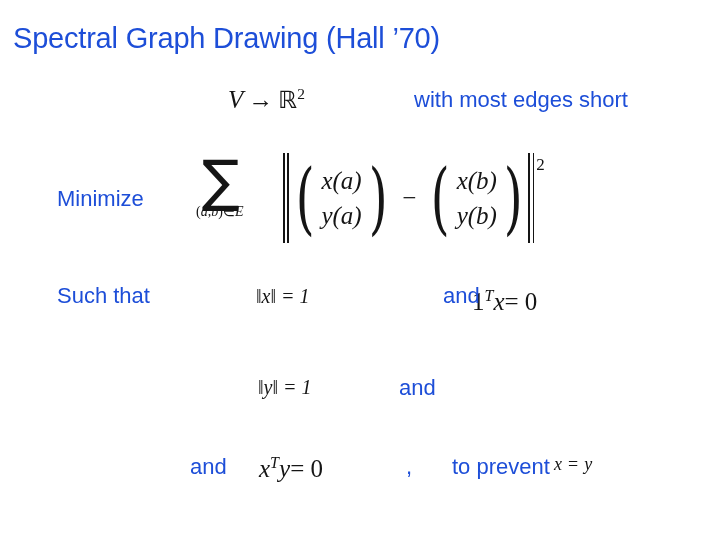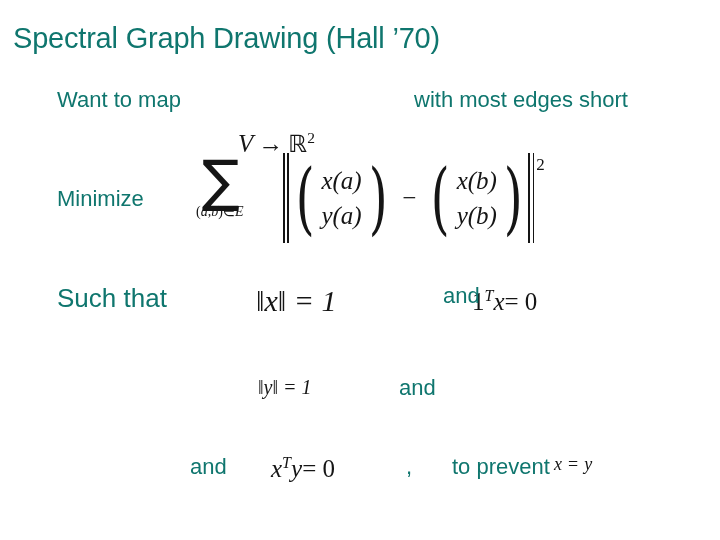--- a/index.html
+++ b/index.html
@@ -15,21 +15,21 @@
     width: 720px;
     height: 540px;
     background: #ffffff;
     overflow: hidden;
   }
 
   
   .txt {
     position: absolute;
     white-space: nowrap;
-    color: #0f766e;
+    color: #1d4ed8;
     font-family: "Liberation Sans", sans-serif;
     line-height: 1;
   }
   .math {
     position: absolute;
     white-space: nowrap;
     color: #151515;
     font-family: "Liberation Serif", serif;
     font-style: italic;
     line-height: 1;
@@ -44,24 +44,23 @@
     letter-spacing: -0.2px;
   }
 
   
   #want-label {
     left: 57px;
     top: 89px;
     font-size: 22px;
   }
   #map-math {
-    left: 238px;
+    left: 228px;
     top: 86px;
     font-size: 25px;
-    margin-top: 44px;
   }
   #map-math .arrow {
     font-style: normal;
     font-family: "Liberation Serif", serif;
     padding: 0 5px;
   }
   #map-math .bbR {
     font-style: normal;
     font-family: "DejaVu Sans", sans-serif;
     font-size: 24px;
@@ -169,26 +168,26 @@
     font-size: 17px;
     align-self: flex-start;
     margin-top: 3px;
     margin-left: 1px;
   }
 
   
   #suchthat-label {
     left: 57px;
     top: 285px;
-    font-size: 26px;
+    font-size: 22px;
   }
   #norm-x {
     left: 256px;
     top: 286px;
-    font-size: 30px;
+    font-size: 20px;
   }
   #and-1 {
     left: 443px;
     top: 285px;
     font-size: 22px;
     z-index: 5;
   }
   #onetx {
     left: 472px;
     top: 288px;
@@ -216,21 +215,20 @@
   
   #and-3 {
     left: 190px;
     top: 456px;
     font-size: 22px;
   }
   #xty {
     left: 259px;
     top: 455px;
     font-size: 25px;
-    margin-left: 12px;
   }
   #comma {
     left: 406px;
     top: 456px;
     font-size: 22px;
   }
   #prevent-label {
     left: 452px;
     top: 456px;
     font-size: 22px;
@@ -249,21 +247,20 @@
     vertical-align: super;
   }
 </style>
 </head>
 <body>
 
 <div id="slide">
 
   <div class="txt" id="title">Spectral Graph Drawing (Hall ’70)</div>
 
-  <div class="txt" id="want-label">Want to map</div>
 
   <div class="math" id="map-math">
     <span>V</span><span class="arrow">→</span><span class="bbR">ℝ</span><sup>2</sup>
   </div>
 
   <div class="txt" id="minimize-label">Minimize</div>
 
   <div class="txt" id="edges-label">with most edges short</div>
 
   <div id="sum-block">

